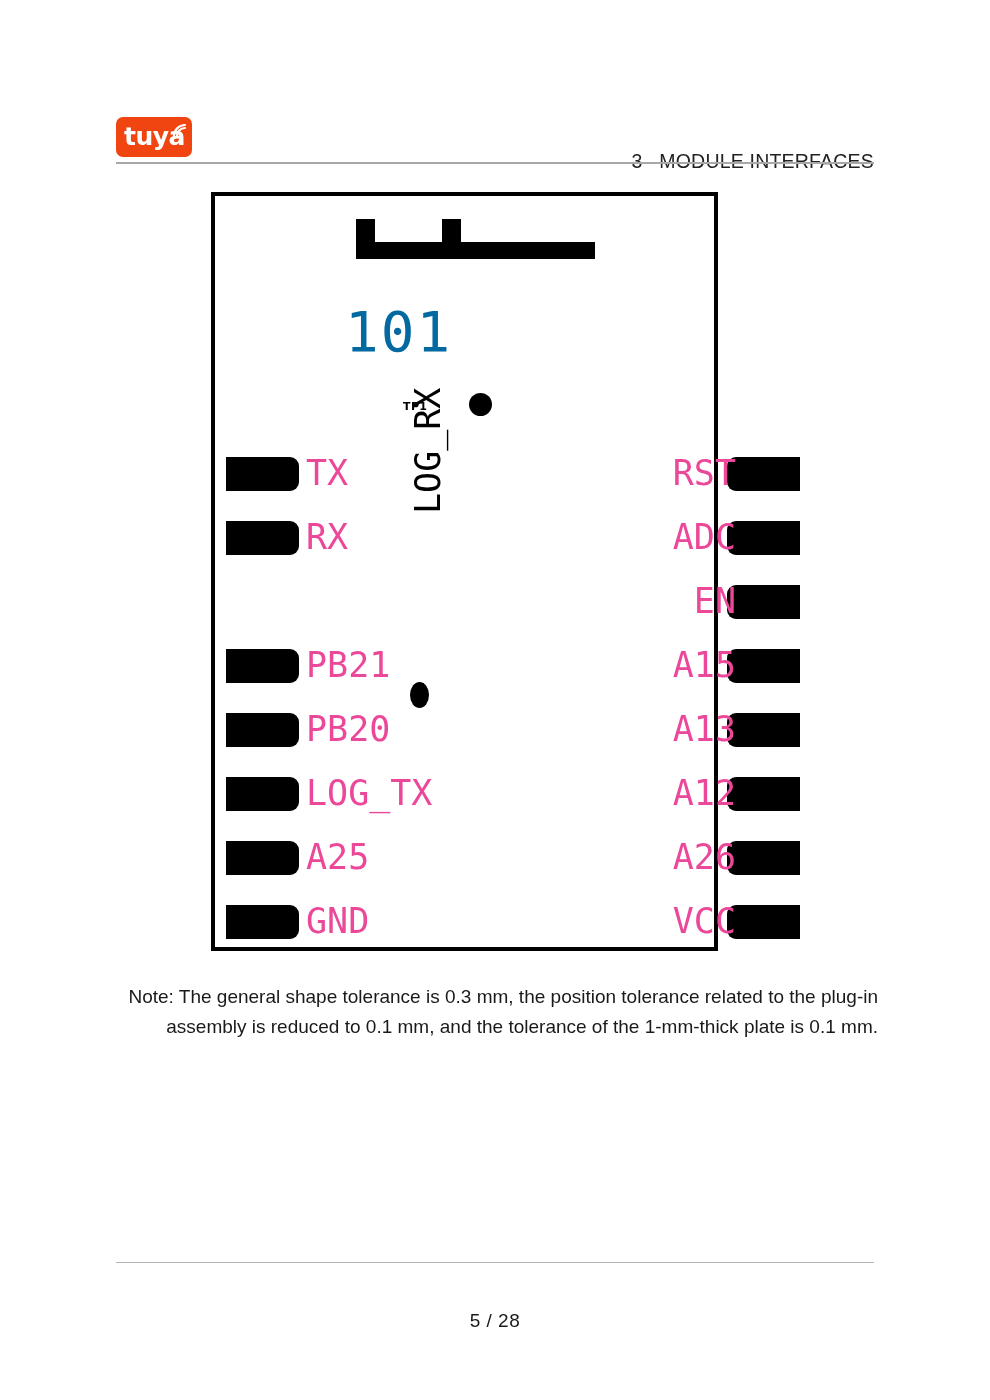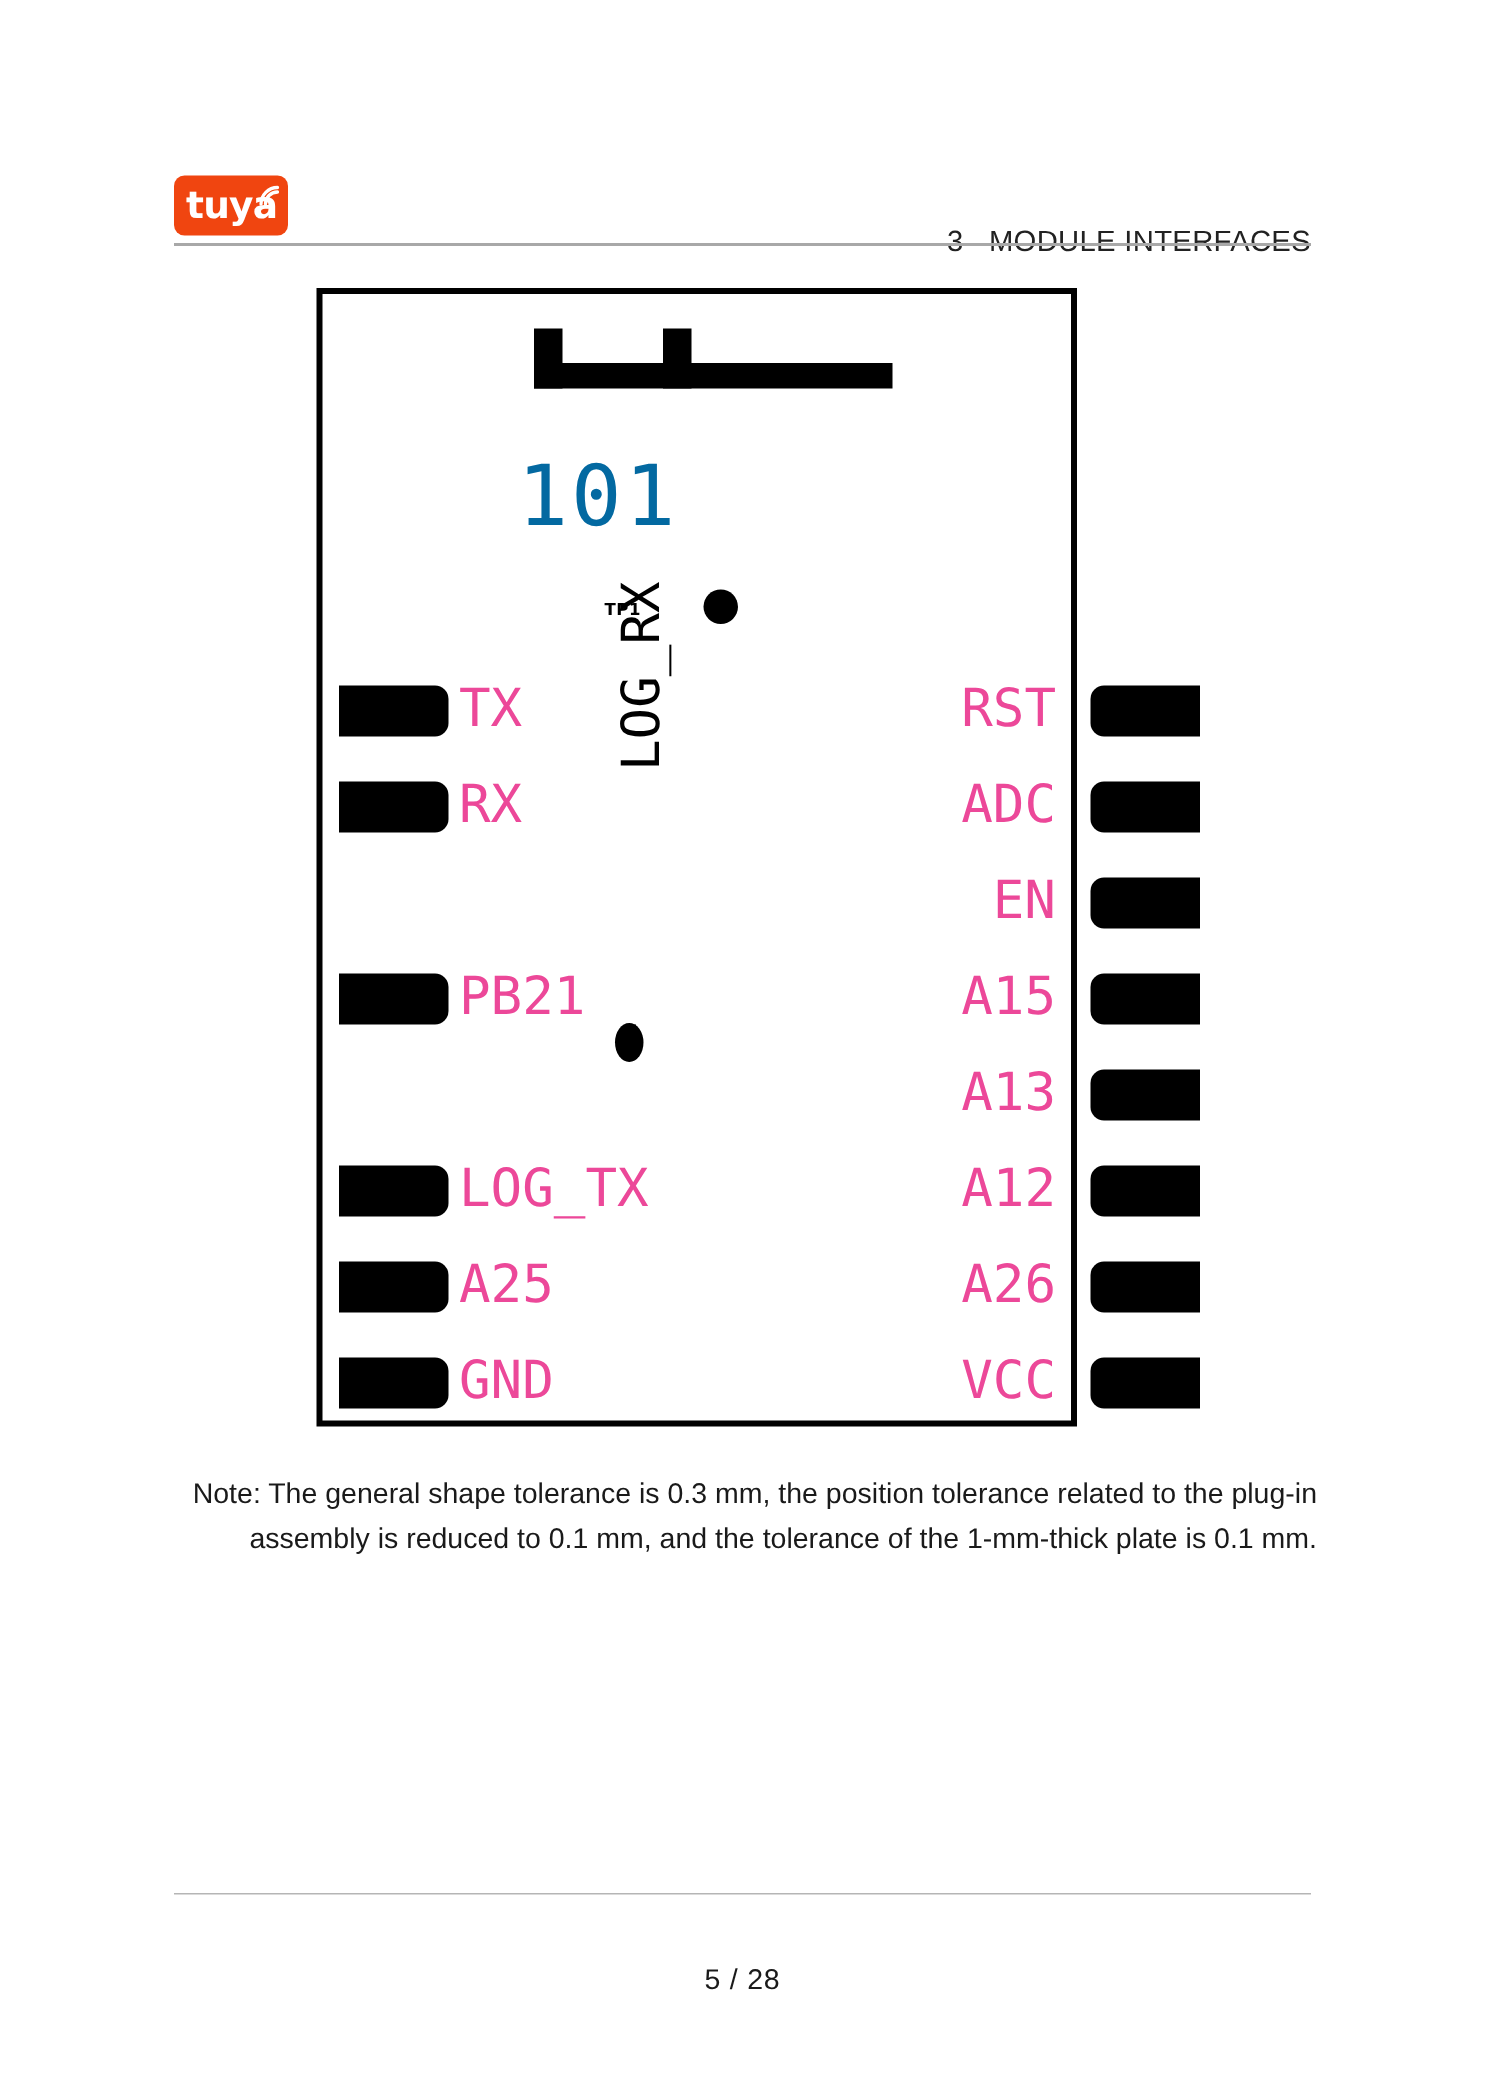--- a/index.html
+++ b/index.html
@@ -232,21 +232,21 @@
   .pin-label {
     position: absolute;
     top: -5px;
     font-family: "DejaVu Sans Mono", monospace;
     font-size: 35px;
     line-height: 42px;
     color: #ec4899;
     white-space: nowrap;
   }
   .pin-row.left .pin-label  { left: 80px; text-align: left; }
-  .pin-row.right .pin-label { right: 96px; text-align: right; }
+  .pin-row.right .pin-label { right: 64px; text-align: right; }
 
   
   #note-block {
     position: absolute;
     left: 116px;
     top: 982px;
     width: 762px;
     font-size: 19px;
     line-height: 29.5px;
     color: #1a1a1a;
@@ -328,20 +328,24 @@
       <span class="pin-label">TX</span>
     </div>
     <div class="pin-row left" style="top:325px">
       <span class="pin-pad"></span>
       <span class="pin-label">RX</span>
     </div>
     <div class="pin-row left" style="top:453px">
       <span class="pin-pad"></span>
       <span class="pin-label">PB21</span>
     </div>
+    <div class="pin-row left" style="top:517px">
+      <span class="pin-pad"></span>
+      <span class="pin-label">PB20</span>
+    </div>
     <div class="pin-row left" style="top:581px">
       <span class="pin-pad"></span>
       <span class="pin-label">LOG_TX</span>
     </div>
     <div class="pin-row left" style="top:645px">
       <span class="pin-pad"></span>
       <span class="pin-label">A25</span>
     </div>
     <div class="pin-row left" style="top:709px">
       <span class="pin-pad"></span>

